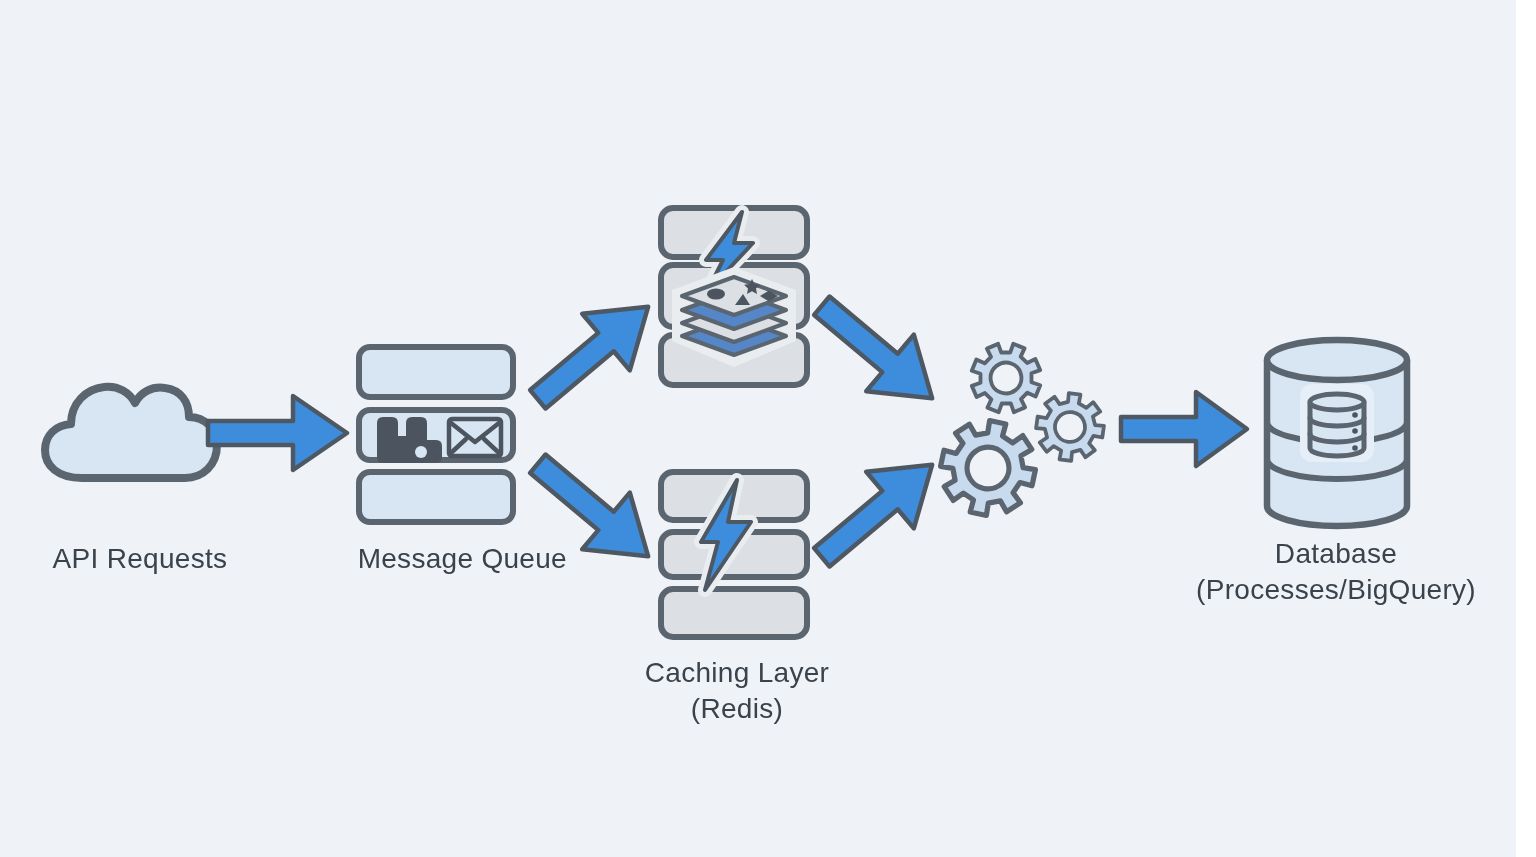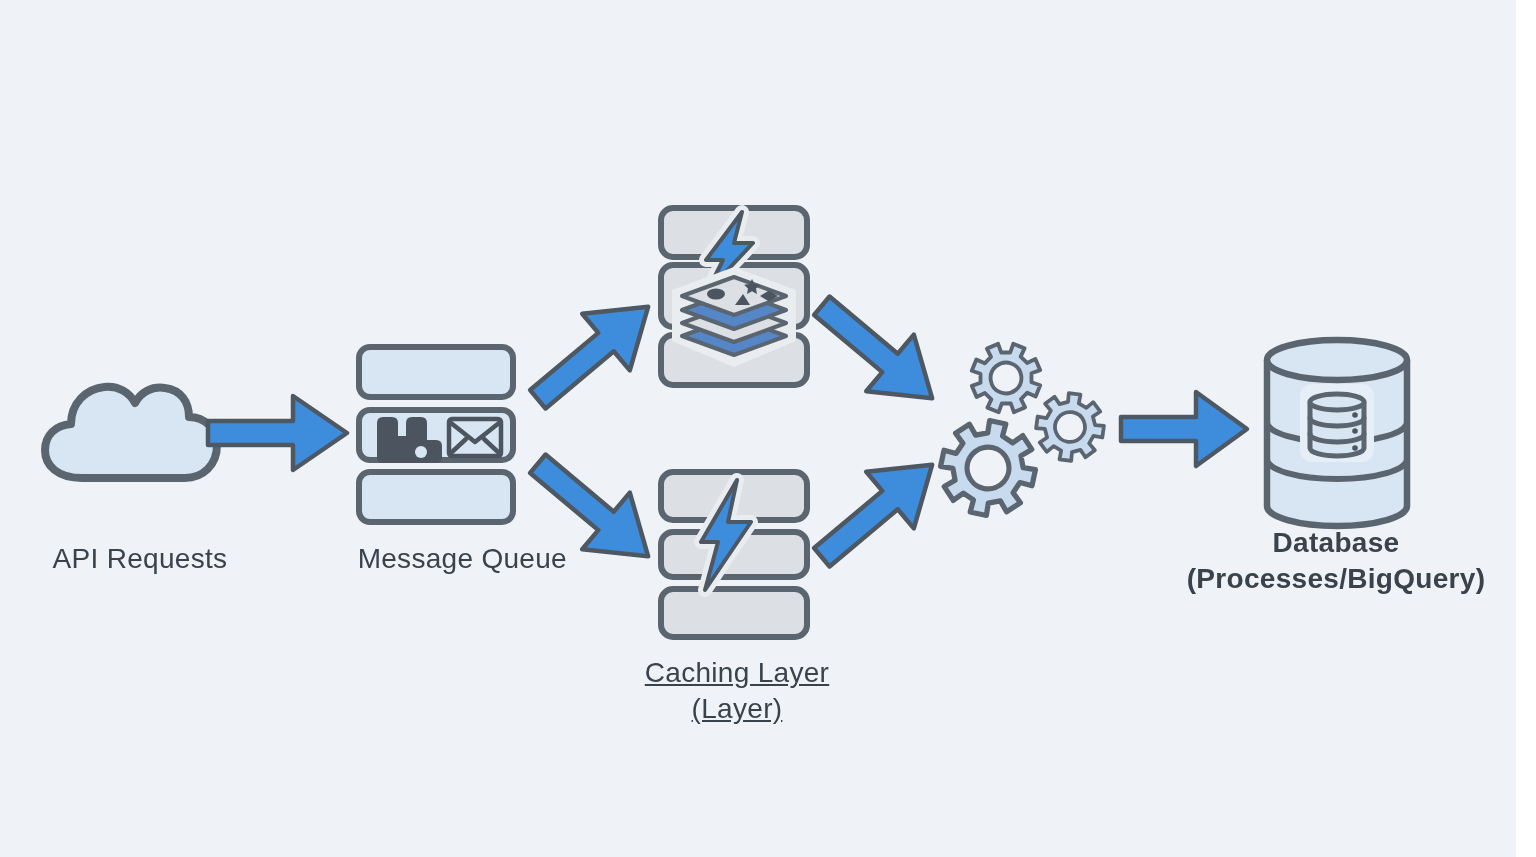--- a/index.html
+++ b/index.html
@@ -184,24 +184,24 @@
   </div>
 
   <div class="label" style="left:30px;top:541px;width:220px;">
     <span>API Requests</span>
   </div>
 
   <div class="label" style="left:305px;top:541px;width:262px;text-align:right;">
     <span>Message Queue</span>
   </div>
 
-  <div class="label" style="left:606px;top:655px;width:262px;text-decoration:underline;">
+  <div class="label" style="left:606px;top:655px;width:262px;">
     <span>Caching Layer</span>
-    <span>(Layer)</span>
-  </div>
-
-
-  <div class="label" style="left:1156px;top:525px;width:360px;font-weight:bold;">
+    <span>(Redis)</span>
+  </div>
+
+
+  <div class="label" style="left:1156px;top:536px;width:360px;">
     <span>Database</span>
     <span>(Processes/BigQuery)</span>
   </div>
 
 </div>
 
 </body></html>

